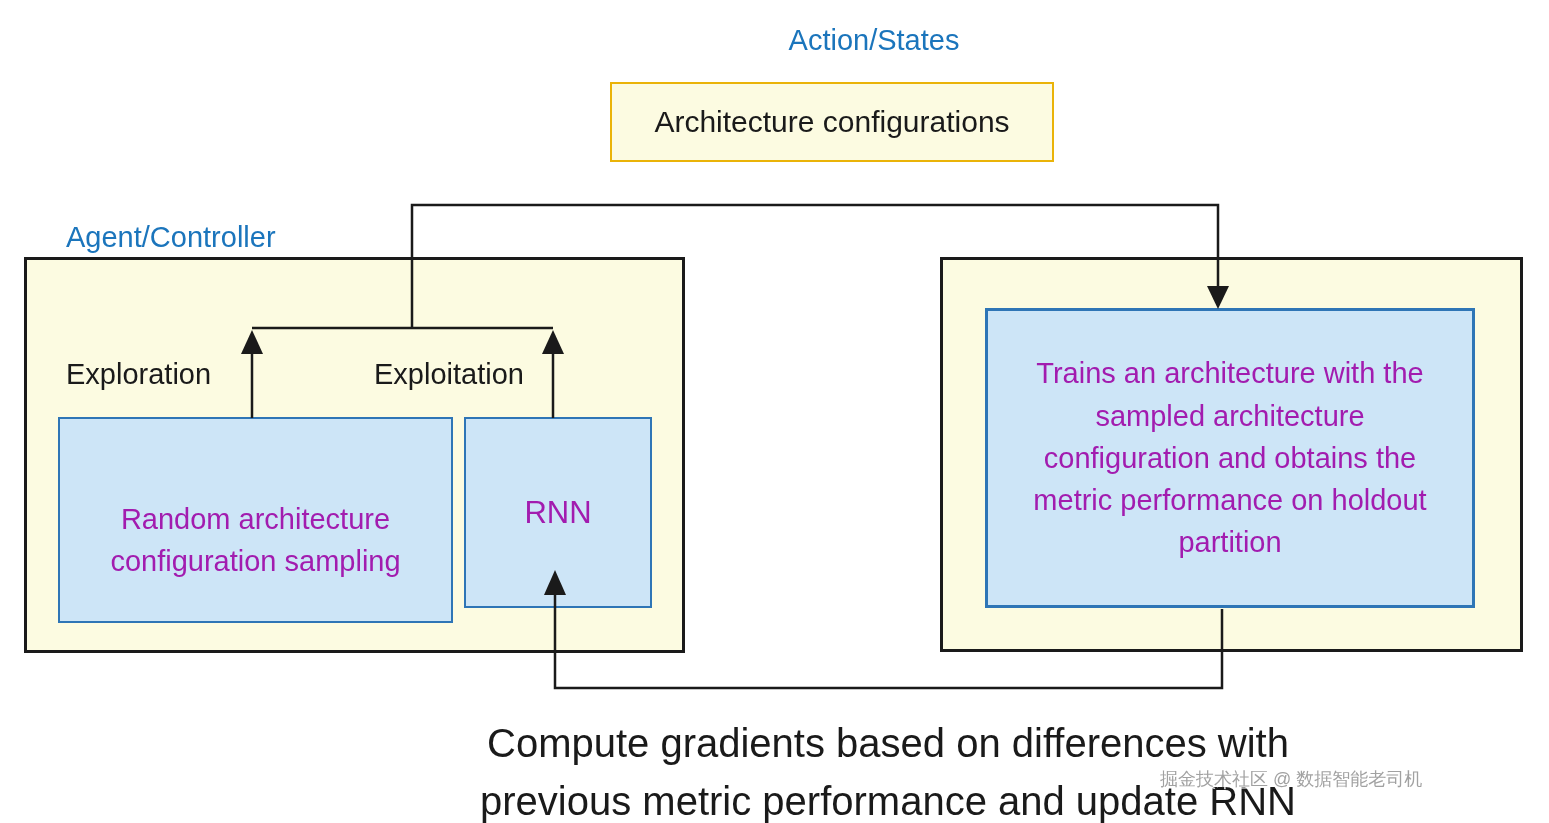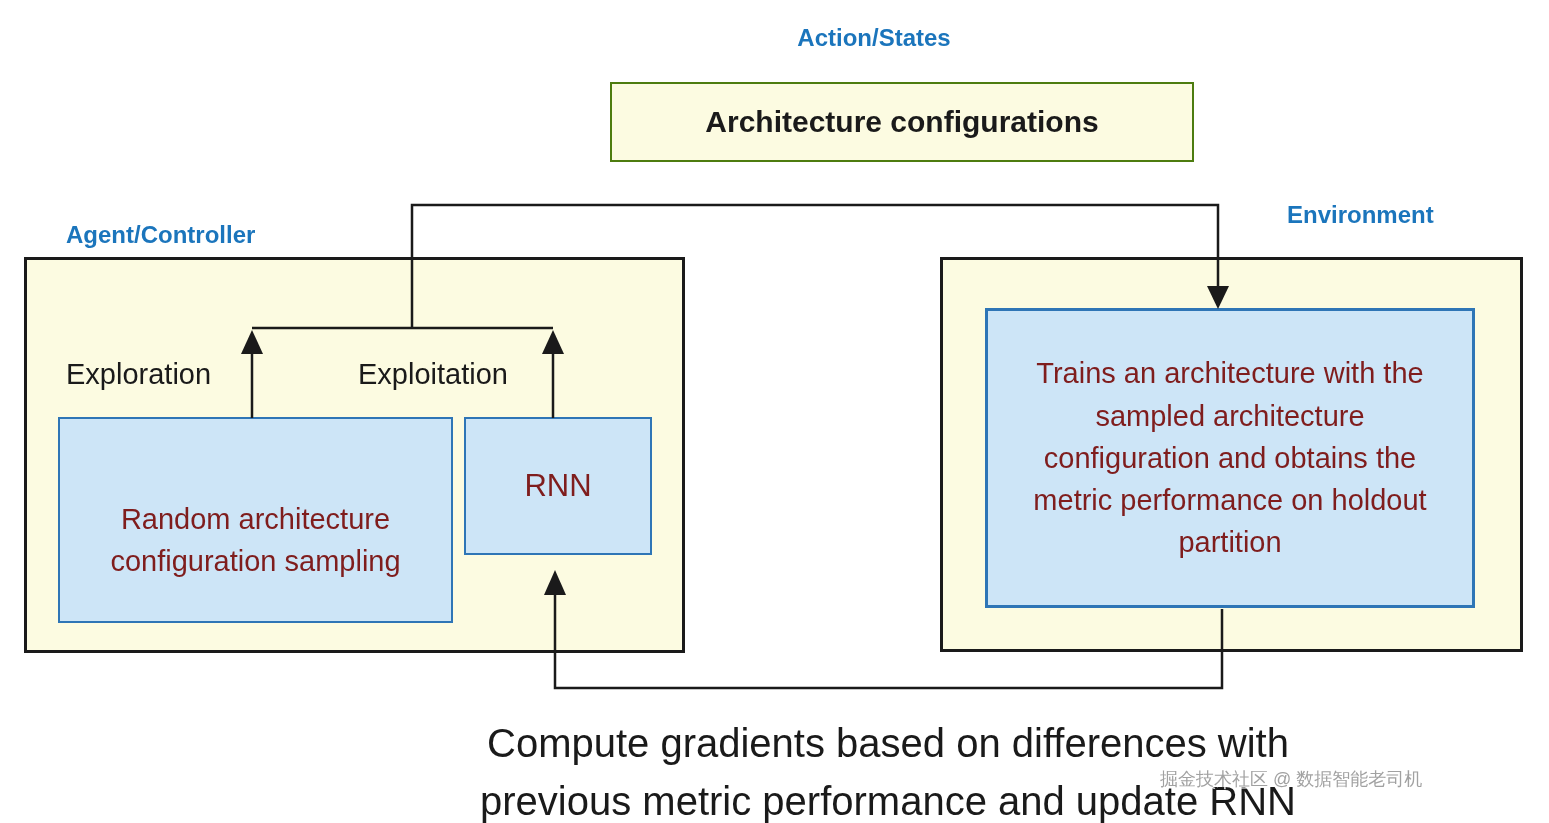--- a/index.html
+++ b/index.html
@@ -7,59 +7,58 @@
     position: relative;
     width: 1549px;
     height: 823px;
     background: #ffffff;
     overflow: hidden;
     font-family: "Liberation Sans", sans-serif;
     color: #1a1a1a;
   }
   .abs { position: absolute; }
   .heading {
-    font-size: 24px;
-    font-weight: 700;
+    font-size: 29px;
+    font-weight: 400;
     color: #1b75bc;
     white-space: nowrap;
   }
   .cream-box {
     position: absolute;
     background: #fcfbe1;
     border: 3px solid #1a1a1a;
     box-sizing: border-box;
   }
   .blue-box {
     position: absolute;
     background: #cde5f7;
     border: 2px solid #2e75b6;
     box-sizing: border-box;
     display: flex;
     align-items: center;
     justify-content: center;
     text-align: center;
     font-size: 29px;
     line-height: 1.46;
-    color: #7f1d1d;
+    color: #a21caf;
   }
   .mode-label {
     position: absolute;
     font-size: 29px;
     color: #1a1a1a;
     white-space: nowrap;
   }
   #top-box {
     position: absolute;
-    left: 610px; top: 82px; width: 584px; height: 80px;
+    left: 610px; top: 82px; width: 444px; height: 80px;
     background: #fcfbe1;
-    border: 2px solid #4d7c0f;
+    border: 2px solid #eab308;
     box-sizing: border-box;
     display: flex; align-items: center; justify-content: center;
     font-size: 30px;
-    font-weight: bold;
   }
   #svg-overlay {
     position: absolute;
     left: 0; top: 0;
     z-index: 5;
     pointer-events: none;
   }
   #caption {
     position: absolute;
     left: 380px; top: 714px; width: 1016px;
@@ -84,34 +83,33 @@
 <div id="canvas">
 
   <div class="abs heading" style="left:610px; top:24px; width:528px; text-align:center;">Action/States</div>
 
   <div id="top-box">
     <span>Architecture configurations</span>
   </div>
 
   <div class="abs heading" style="left:66px; top:201px;margin-top:20px;">Agent/Controller</div>
 
-  <div class="abs heading" style="left:1287px; top:201px;">Environment</div>
 
   <div class="cream-box" style="left:24px; top:257px; width:661px; height:396px;"></div>
 
   <div class="cream-box" style="left:940px; top:257px; width:583px; height:395px;"></div>
 
   <div class="mode-label" style="left:66px; top:358px;">Exploration</div>
-  <div class="mode-label" style="left:358px; top:358px;">Exploitation</div>
+  <div class="mode-label" style="left:374px; top:358px;">Exploitation</div>
 
   <div class="blue-box" style="left:58px; top:417px; width:395px; height:206px;">
     <span style="max-width:292px; display:inline-block;margin-top:40px;">Random architecture configuration sampling</span>
   </div>
 
-  <div class="blue-box" style="left:464px; top:417px; width:188px; height:138px; font-size:31px;">
+  <div class="blue-box" style="left:464px; top:417px; width:188px; height:191px; font-size:31px;">
     <span>RNN</span>
   </div>
 
   <div class="blue-box" style="left:985px; top:308px; width:490px; height:300px; border-width:3px;">
     <span style="max-width:402px; display:inline-block;">Trains an architecture with the sampled architecture configuration and obtains the metric performance on holdout partition</span>
   </div>
 
   <svg id="svg-overlay" width="1549" height="823" viewBox="0 0 1549 823">
 
     <path d="M 412 329 L 412 205 L 1218 205 L 1218 301" fill="none" stroke="#1a1a1a" stroke-width="2.5"></path>

